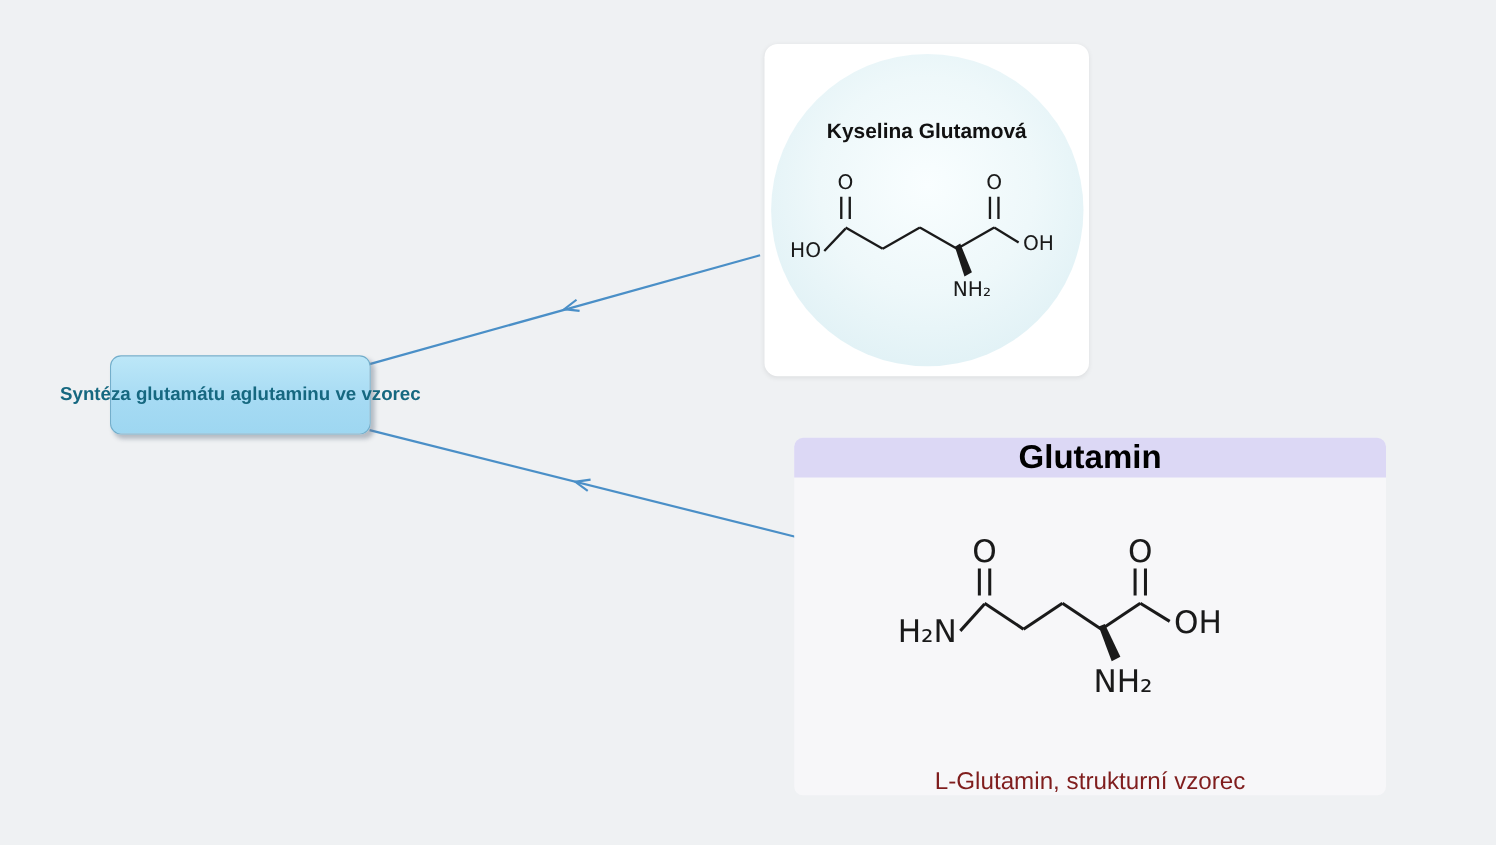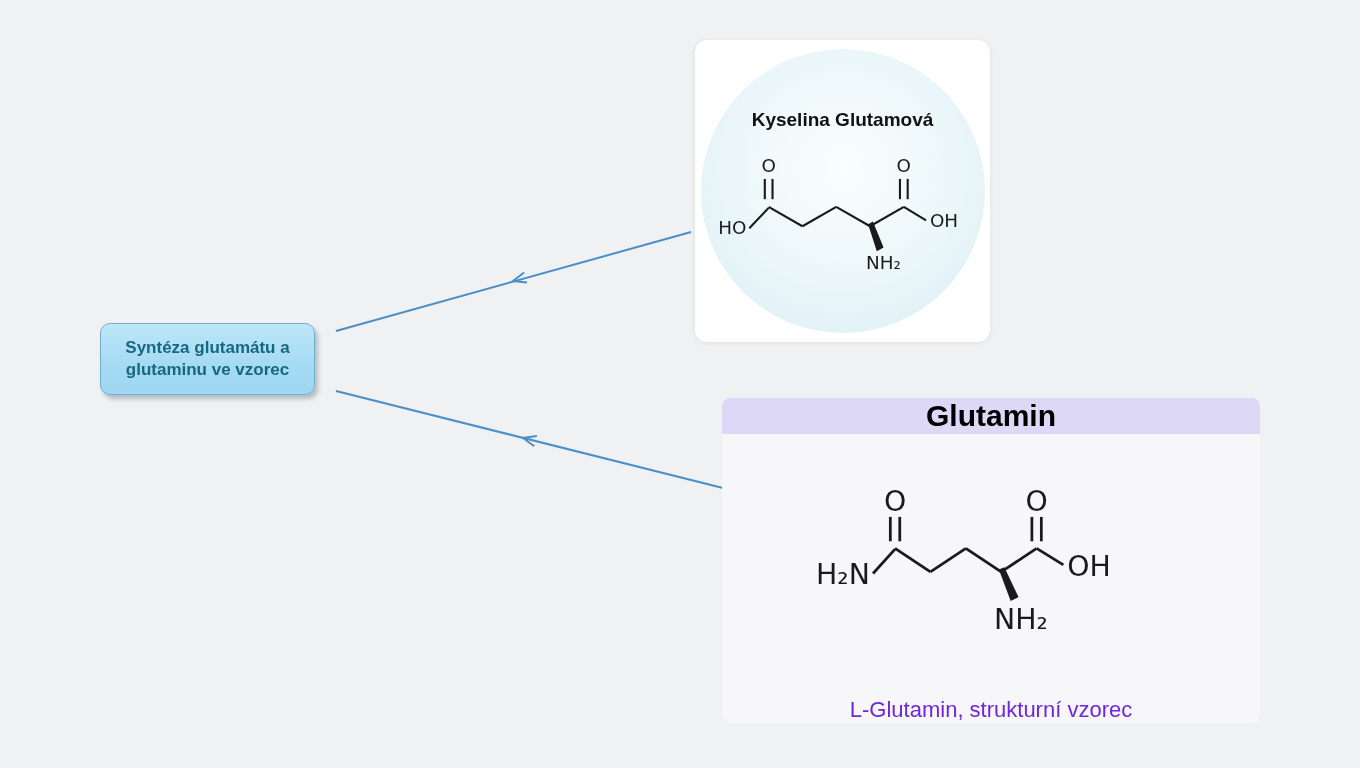--- a/index.html
+++ b/index.html
@@ -9,25 +9,25 @@
     background: #eff1f3;
     font-family: "Liberation Sans", sans-serif;
     position: relative; overflow: hidden;
   }
   .canvas { position: absolute; inset: 0; }
 
   .edges-layer { position: absolute; inset: 0; z-index: 0; }
 
   .root-node {
     position: absolute; left: 100px; top: 323px;
-    width: 215px; height: 72px;
+    width: 237px; height: 72px;
     background: linear-gradient(180deg, #bce7f8 0%, #a5daf3 60%, #9ed7f1 100%);
     border: 1px solid #73aecb; border-radius: 10px;
     box-shadow: 3px 4px 4px rgba(110,125,140,0.45);
-    display: flex; flex-direction: column; align-items: center; justify-content: center;
+    display: flex; flex-direction: row; align-items: center; justify-content: center;
     z-index: 2; cursor: pointer;
   }
   .root-node span {
     font-size: 17px; font-weight: bold; color: #166880; line-height: 22px;
     white-space: nowrap;
   }
 
   .card { position: absolute; z-index: 1; }
 
   .card-glutamic {
@@ -50,21 +50,21 @@
     background: #f7f7f9; border-radius: 8px;
     display: flex; flex-direction: column; align-items: center; gap: 36px;
   }
   .glutamine-header {
     width: 100%; height: 46px;
     background: #dcd8f5; border-radius: 8px 8px 0 0;
     display: flex; align-items: center; justify-content: center;
     font-size: 30px; font-weight: bold; color: #000;
   }
   .glutamine-structure { margin-top: 6px; }
-  .glutamine-caption { font-size: 22px; color: #6d28d9; margin-top: 0px; }
+  .glutamine-caption { font-size: 22px; color: #7f1d1d; margin-top: 0px; }
 
   .chem-label { font-family: "DejaVu Sans", sans-serif; fill: #1a1a1a; }
 </style>
 </head>
 <body>
 
 <div class="canvas">
 
   <svg class="edges-layer" width="1360" height="768" viewBox="0 0 1360 768">
     <g stroke="#4a8fc7" stroke-width="2" fill="none">

